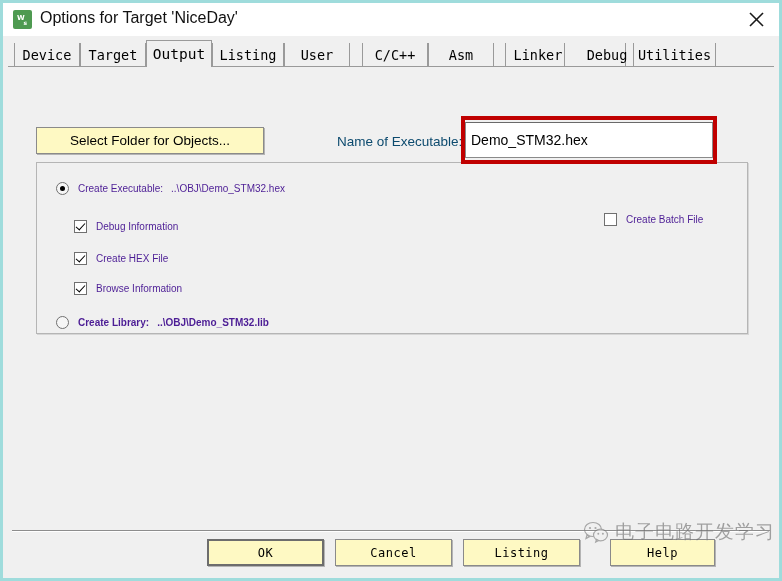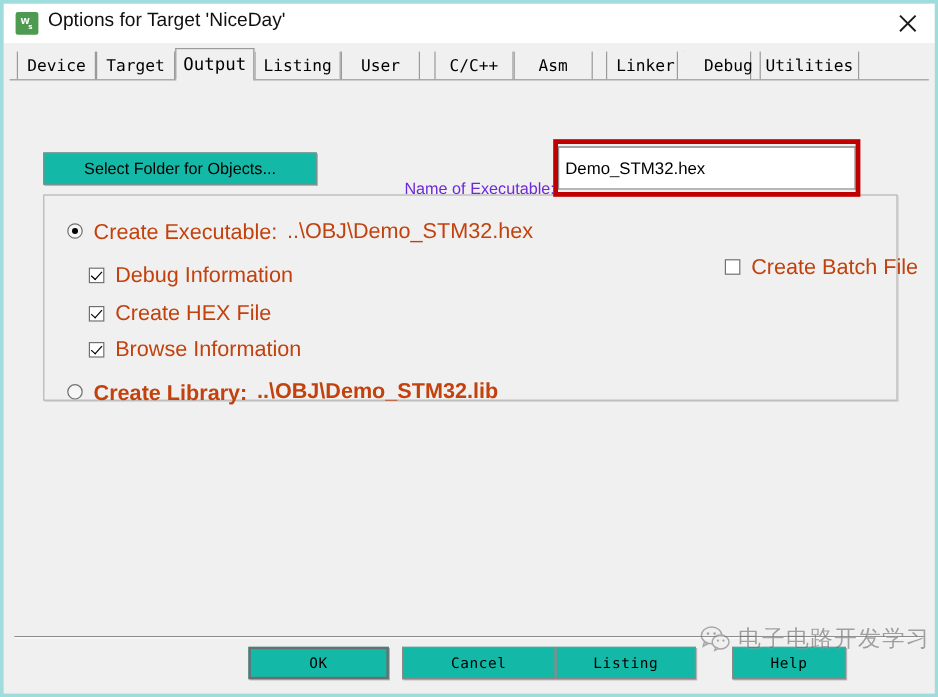--- a/index.html
+++ b/index.html
@@ -143,21 +143,21 @@
   
   .page {
     position: absolute;
     left: 0; top: 31px;
     width: 776px;
     height: 450px;
   }
 
   .btn {
     box-sizing: border-box;
-    background: #14b8a6;
+    background: #fef9c3;
     border: 1px solid #8a8a8a;
     box-shadow: 1px 1px 0 0 #b4b4b4;
     color: #000;
     display: flex;
     align-items: center;
     justify-content: center;
     cursor: pointer;
     font-family: "Liberation Sans", sans-serif;
     font-size: 13.5px;
     white-space: nowrap;
@@ -169,23 +169,22 @@
     top: 60px;
     width: 228px;
     height: 27px;
   }
 
   .name-label {
     position: absolute;
     left: 334px;
     top: 67px;
     font-size: 13.5px;
-    color: #6d28d9;
-    white-space: nowrap;
-    margin-top: 16px;
+    color: #0c4a6e;
+    white-space: nowrap;
   }
 
   .exec-input-wrap {
     position: absolute;
     left: 462px;
     top: 55px;
     width: 248px;
     height: 36px;
     box-sizing: border-box;
     background: #ffffff;
@@ -228,22 +227,22 @@
     background: #f0f0f0;
     border: 1px solid #b5b5b5;
     box-shadow: 1px 1px 0 0 #d6d6d6;
   }
 
   .opt-row {
     position: absolute;
     display: flex;
     align-items: center;
     cursor: pointer;
-    font-size: 18px;
-    color: #c2410c;
+    font-size: 10px;
+    color: #4c1d95;
     white-space: nowrap;
   }
 
   .radio {
     width: 13px; height: 13px;
     border-radius: 50%;
     box-sizing: border-box;
     border: 1px solid #707070;
     background: #f6f6f6;
     position: relative;
@@ -292,23 +291,23 @@
     border-bottom: 1px solid #ffffff;
     box-sizing: border-box;
   }
 
   .bottom-btn {
     position: absolute;
     top: 503px;
     height: 27px;
   }
   .ok-btn    { left: 204px; width: 117px; border: 2px solid #6d6d6d; }
-  .cancel-btn{ left: 332px; width: 128px; }
+  .cancel-btn{ left: 332px; width: 117px; }
   .def-btn   { left: 460px; width: 117px; }
-  .help-btn  { left: 607px; width: 95px; }
+  .help-btn  { left: 607px; width: 105px; }
 
   .mono-btn-label {
     font-family: "DejaVu Sans Mono", monospace;
     font-size: 12px;
     letter-spacing: 0.5px;
   }
 
   
   .watermark {
     position: absolute;

